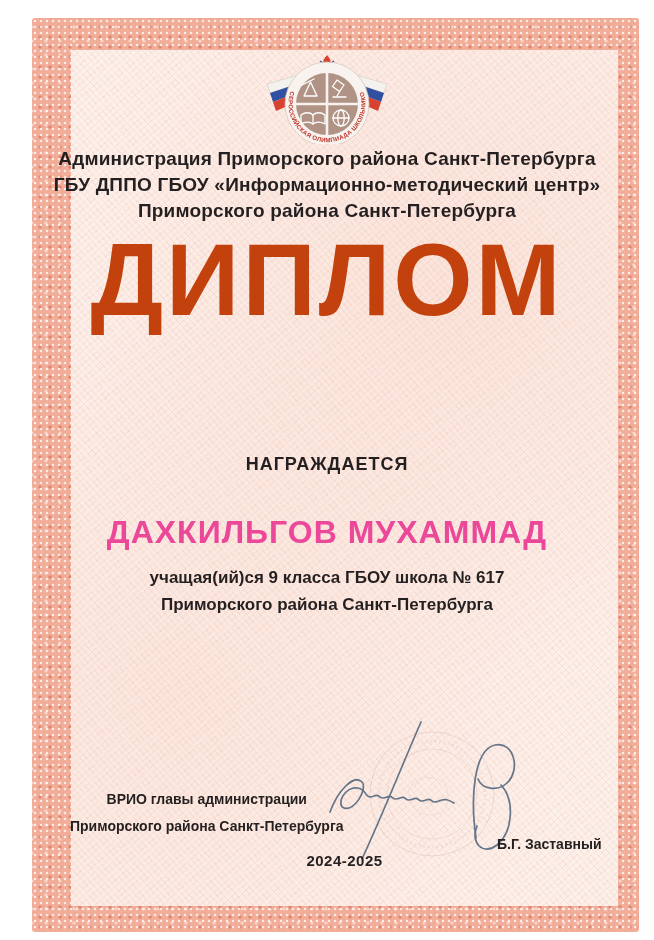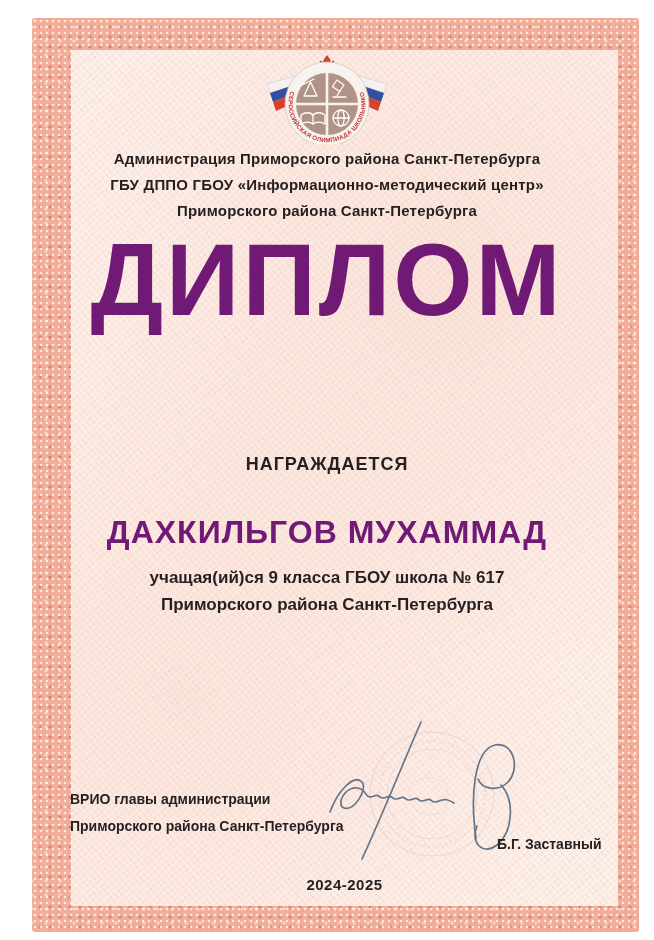--- a/index.html
+++ b/index.html
@@ -24,29 +24,29 @@
     position:absolute;top:50px;left:71px;right:36px;bottom:34px;
     background-color:#fcf0ea;
     background-image:
       repeating-linear-gradient(48deg, rgba(236,164,143,.16) 0 1px, rgba(0,0,0,0) 1px 5px),
       repeating-linear-gradient(-42deg, rgba(236,164,143,.14) 0 1px, rgba(0,0,0,0) 1px 5px),
       radial-gradient(circle at 68% 28%, rgba(246,200,184,.30), rgba(246,200,184,0) 55%),
       radial-gradient(circle at 20% 75%, rgba(246,200,184,.25), rgba(246,200,184,0) 50%);
   }
   .abs{position:absolute;left:0;right:0;text-align:center;}
   .emblem{top:54px;display:flex;justify-content:center;}
-  .org{top:146px;font-size:15px;font-weight:700;line-height:26px;letter-spacing:.2px;}
-  .title{top:228px;margin:0;font-size:102px;font-weight:700;line-height:105px;letter-spacing:3px;color:#701a75;}
+  .org{top:146px;font-size:19px;font-weight:700;line-height:26px;letter-spacing:.2px;}
+  .title{top:228px;margin:0;font-size:102px;font-weight:700;line-height:105px;letter-spacing:3px;color:#c2410c;}
   .award{top:365px;font-size:17px;font-weight:700;line-height:24px;}
   .awarded{top:454px;font-size:18px;font-weight:700;letter-spacing:1px;}
-  .name{top:514px;font-size:32px;font-weight:700;letter-spacing:1px;color:#701a75;}
+  .name{top:514px;font-size:32px;font-weight:700;letter-spacing:1px;color:#ec4899;}
   .desc{top:564px;font-size:17px;font-weight:700;line-height:27px;}
-  .official{position:absolute;left:70px;top:786px;font-size:14px;font-weight:700;line-height:27px;text-align:left;}
+  .official{position:absolute;left:70px;top:786px;font-size:14px;font-weight:700;line-height:27px;text-align:center;}
   .signer{position:absolute;left:497px;top:789px;font-size:14px;font-weight:700;margin-top:47px;}
-  .year{top:876px;font-size:15px;font-weight:700;letter-spacing:.5px;padding-left:35px;}
+  .year{top:852px;font-size:15px;font-weight:700;letter-spacing:.5px;padding-left:35px;}
   .stamp{position:absolute;left:358px;top:720px;width:148px;height:148px;opacity:.5;}
   .signature{position:absolute;left:324px;top:716px;width:198px;height:148px;}
 </style>
 </head>
 <body>
 
 <div class="page">
 
   <div class="lace-border"></div>
   <div class="paper"></div>

